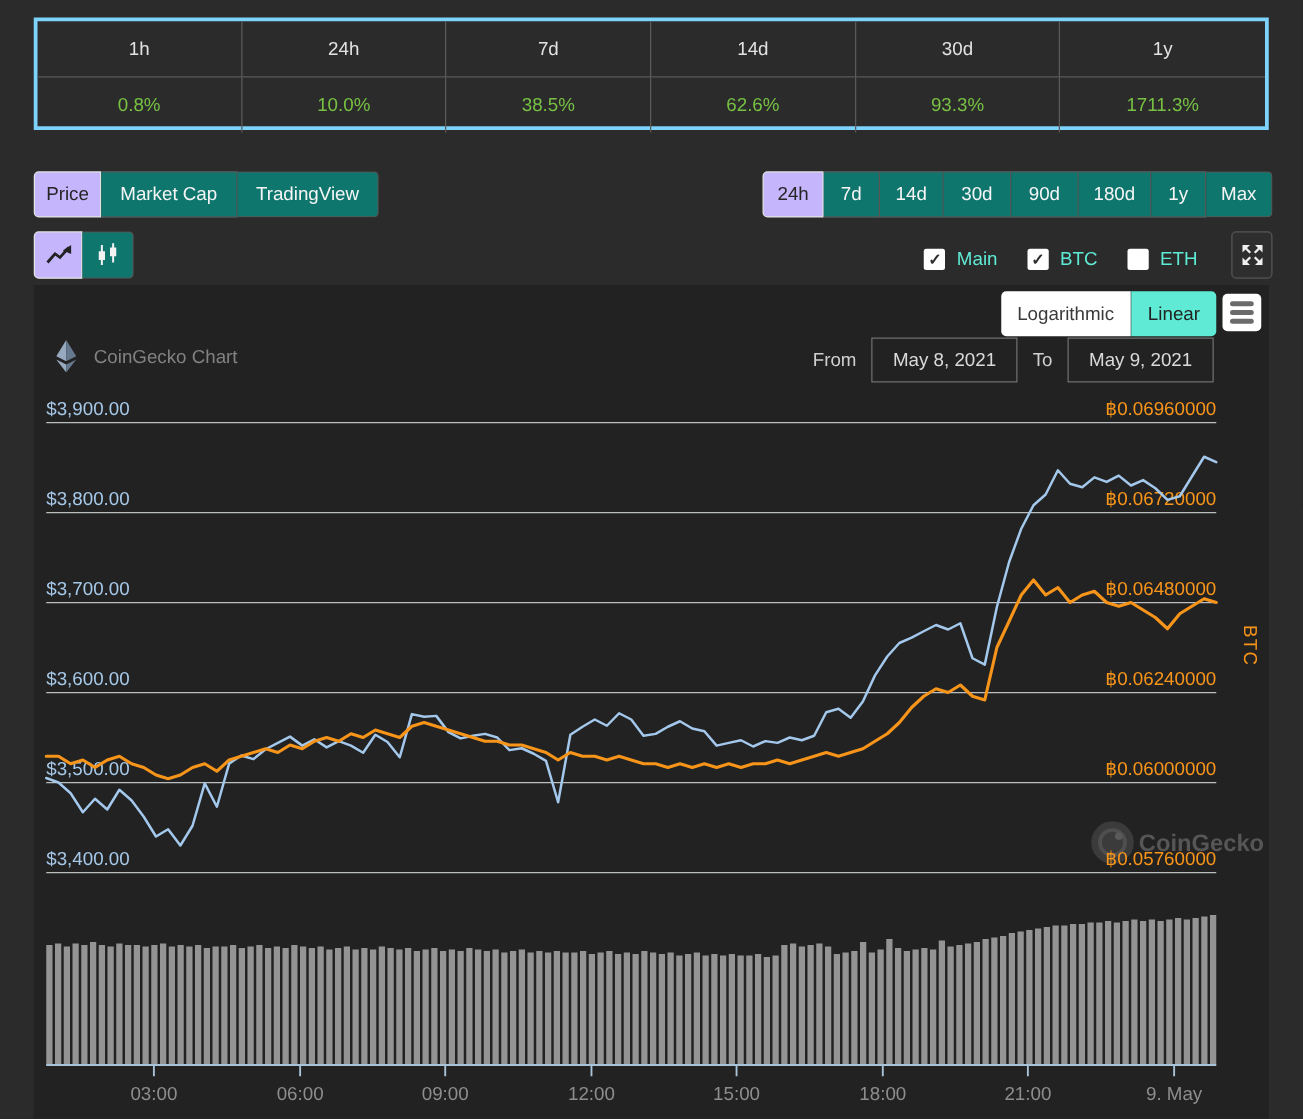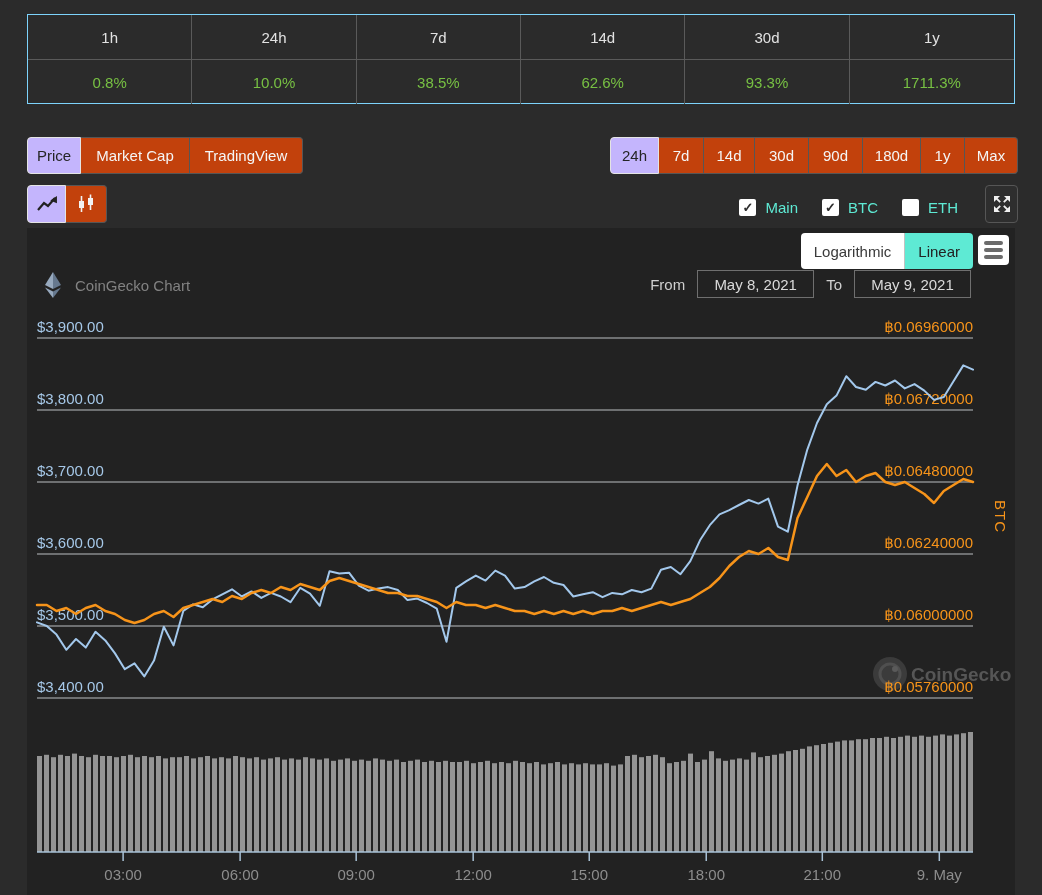--- a/index.html
+++ b/index.html
@@ -2,30 +2,30 @@
 <html><head>
 <meta charset="utf-8">
 <style>
   * { margin:0; padding:0; box-sizing:border-box; }
   html,body { width:1042px; height:895px; background:#2b2b2b; font-family:"Liberation Sans", sans-serif; overflow:hidden; }
   #app { position:relative; width:1042px; height:895px; background:#2b2b2b; }
 
   
   .pct-table { position:absolute; left:27px; top:14px; width:988px; height:90px;
     display:grid; grid-template-columns:repeat(6,1fr); grid-template-rows:45px 44px;
-    border:1px solid #7dd3fc; }
+    border:3px solid #7dd3fc; }
   .pct-cell { border-right:1px solid #5a5a5a; border-bottom:1px solid #5a5a5a;
     display:flex; align-items:center; justify-content:center; font-size:15px; }
   .pct-cell:nth-child(6n) { border-right:none; }
   .pct-head { color:#e2e2e2; }
   .pct-val { color:#77c043; border-bottom:none; }
 
   
   .btn { display:flex; align-items:center; justify-content:center; cursor:pointer;
-    font-size:15px; color:#f5f5f5; background:#c2410c; border:1px solid #565656; border-left:none; }
+    font-size:15px; color:#f5f5f5; background:#0f766e; border:1px solid #565656; border-left:none; }
   .btn:first-child { border-left:1px solid #565656; border-radius:4px 0 0 4px; }
   .btn:last-child { border-radius:0 4px 4px 0; }
   .btn.active { background:#c4b5fd; color:#252525; border-color:#e4e4e4;text-align:center; }
   .tab-group { position:absolute; left:27px; top:137px; height:37px; display:flex; }
   .range-group { position:absolute; right:24px; top:137px; height:37px; display:flex; }
   .type-group { position:absolute; left:27px; top:185px; height:38px; display:flex; }
 
   .overlay-row { position:absolute; right:84px; top:196px; height:22px; display:flex; gap:24px; align-items:center; }
   .chk-wrap { display:flex; align-items:center; gap:9px; cursor:pointer; }
   .chk { width:17px; height:17px; background:#ffffff; border-radius:2px; display:flex;
@@ -42,21 +42,21 @@
   .scale-btn.first { border-radius:4px 0 0 4px; border-right:1px solid #c2c2c2; }
   .scale-btn.active { background:#5eead4; color:#222; border-radius:0 4px 4px 0; }
   .menu-btn { margin-left:5px; margin-top:2px; width:31px; height:30px; background:#ffffff; border-radius:4px;
     display:flex; flex-direction:column; align-items:center; justify-content:center; gap:3px; cursor:pointer; }
   .menu-btn span { display:block; width:19px; height:4px; background:#6b6b6b; border-radius:2px; }
 
   .panel-header { position:absolute; top:44px; left:18px; display:flex; align-items:center; gap:14px; }
   .panel-title { color:#828282; font-size:15px; }
   .daterange { position:absolute; top:42px; right:44px; display:flex; align-items:center; gap:12px; }
   .date-label { color:#cfcfcf; font-size:15px; }
-  .date-input { width:117px; height:28px; background:transparent; border:1px solid #6f6f6f;
+  .date-input { width:117px; height:36px; background:transparent; border:1px solid #6f6f6f;
     color:#dadada; font-size:15px; text-align:center; font-family:"Liberation Sans", sans-serif; }
 
   #chart-svg { position:absolute; left:0; top:0; }
 </style>
 </head>
 <body>
 
 <div id="app">
 
   <div class="pct-table">

